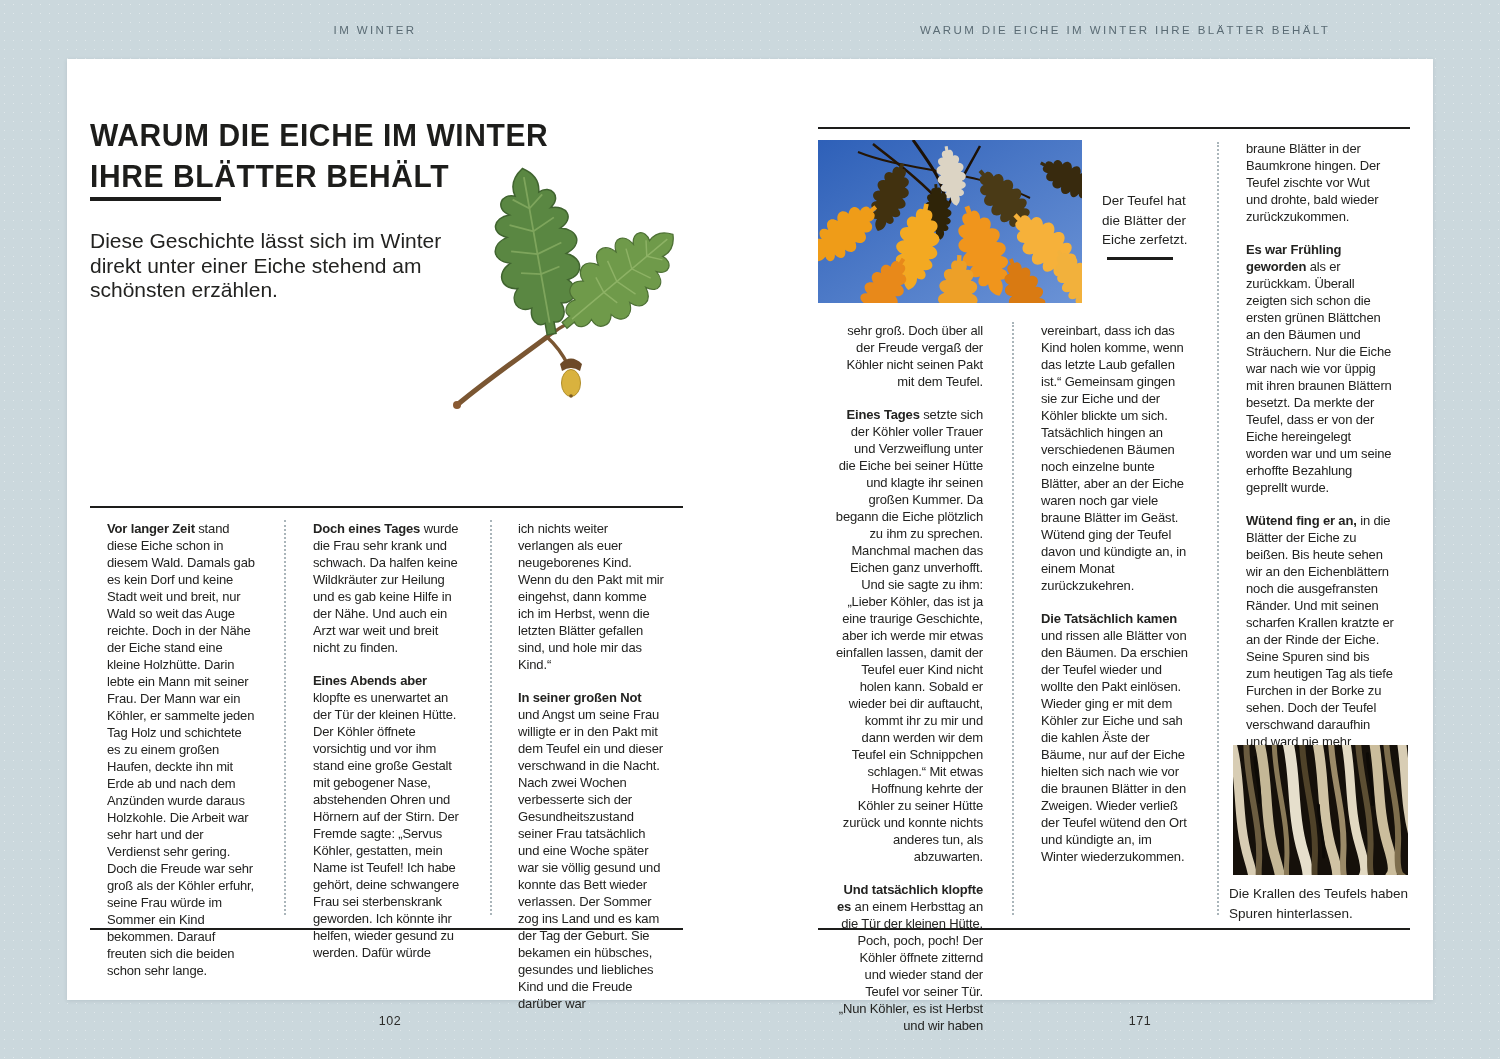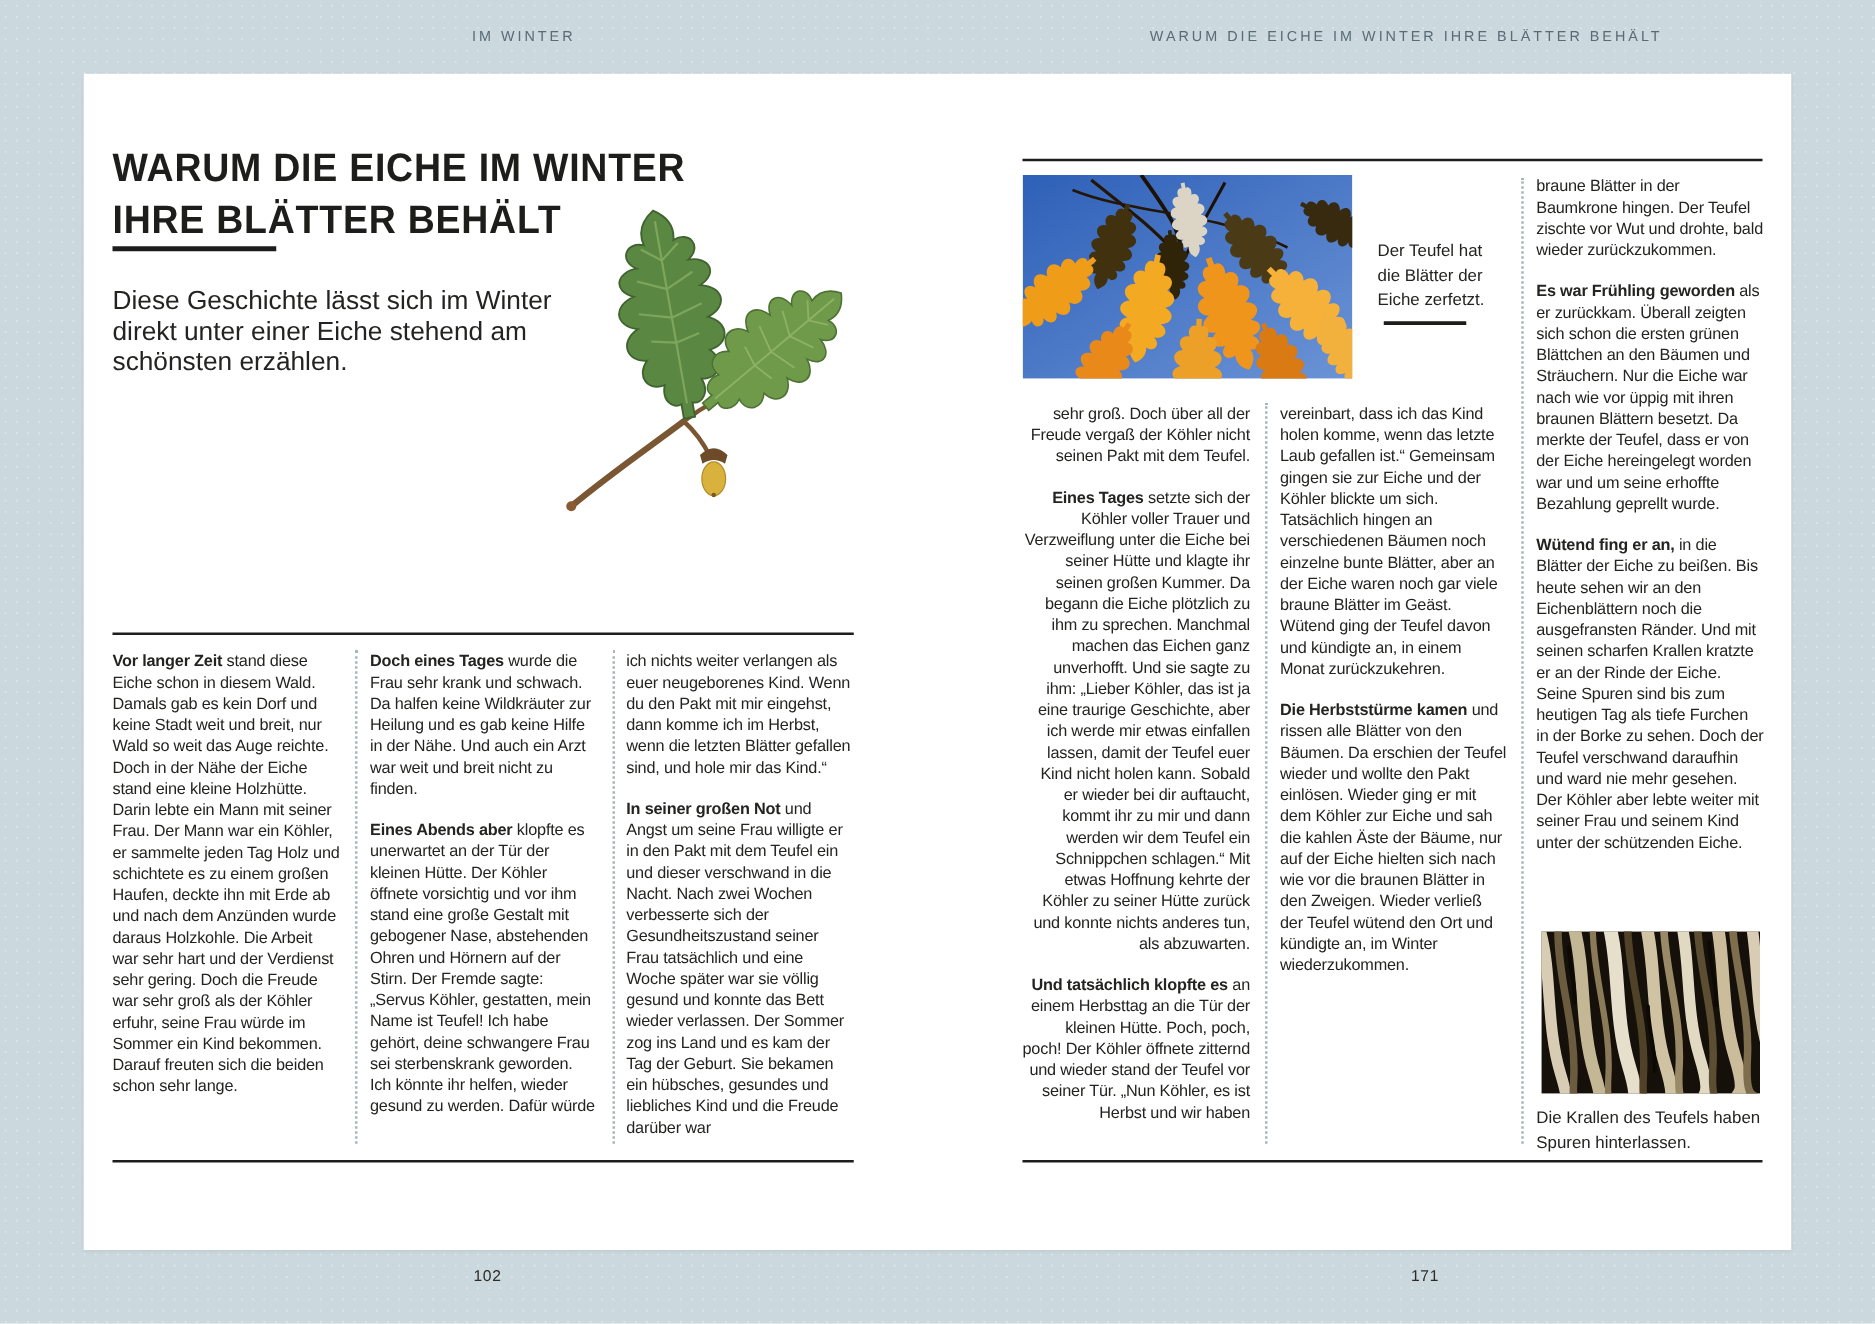--- a/index.html
+++ b/index.html
@@ -16,21 +16,21 @@
   }
   .spread{
     position:absolute;left:67px;top:59px;width:1366px;height:941px;
     background:#ffffff;box-shadow:0 1px 4px rgba(40,60,70,.12);
   }
   .running-header{
     position:absolute;top:24px;height:16px;
     font-size:11.5px;letter-spacing:2.4px;color:#5a6b74;
     text-align:center;text-transform:uppercase;
   }
-  .rh-left{left:0;width:750px;margin-left:44px;}
+  .rh-left{left:0;width:750px;}
   .rh-right{left:750px;width:750px;}
   .pagenum{
     position:absolute;top:1014px;height:16px;font-size:12.5px;
     color:#2b2b29;text-align:center;letter-spacing:.5px;padding-left:15px;
   }
   .pn-left{left:0;width:750px;}
   .pn-right{left:750px;width:750px;}
   .title{
     position:absolute;left:90px;top:114px;width:560px;
     font-size:30px;line-height:39px;font-weight:bold;letter-spacing:.6px;
@@ -39,21 +39,21 @@
   .hrule{position:absolute;background:#1d1d1b;}
   .intro{
     position:absolute;left:90px;top:229px;width:400px;
     font-size:21px;line-height:24.5px;color:#232321;
   }
   .col{
     position:absolute;width:182px;
     font-size:13px;line-height:17px;letter-spacing:-.15px;
     text-align:left;hyphens:auto;
   }
-  .col p{margin:0 0 16px;}
+  .col p{margin:0 17px 16px;}
   .col p:last-child{margin-bottom:0;}
   .col strong{font-weight:bold;}
   .vdots{position:absolute;width:0;border-left:2px dotted #aab5ba;}
   .caption{
     position:absolute;font-size:13.5px;line-height:19.5px;color:#232321;
   }
   .imgbox{position:absolute;overflow:hidden;}
   .imgbox svg{display:block;}
 </style>
 </head>
@@ -155,21 +155,21 @@
   <div class="vdots" style="left:1012px;top:322px;height:593px;"></div>
   <div class="vdots" style="left:1217px;top:142px;height:773px;"></div>
 
   <div class="col" style="left:818px;top:322px;text-align:right;">
       <p>sehr groß. Doch über all der Freude vergaß der Köhler nicht seinen Pakt mit dem Teufel.</p>
       <p><strong>Eines Tages</strong> setzte sich der Köhler voller Trauer und Verzweiflung unter die Eiche bei seiner Hütte und klagte ihr seinen großen Kummer. Da begann die Eiche plötzlich zu ihm zu sprechen. Manchmal machen das Eichen ganz unverhofft. Und sie sagte zu ihm: „Lieber Köhler, das ist ja eine traurige Geschichte, aber ich werde mir etwas einfallen lassen, damit der Teufel euer Kind nicht holen kann. Sobald er wieder bei dir auftaucht, kommt ihr zu mir und dann werden wir dem Teufel ein Schnippchen schlagen.“ Mit etwas Hoffnung kehrte der Köhler zu seiner Hütte zurück und konnte nichts anderes tun, als abzuwarten.</p>
       <p><strong>Und tatsächlich klopfte es</strong> an einem Herbsttag an die Tür der kleinen Hütte. Poch, poch, poch! Der Köhler öffnete zitternd und wieder stand der Teufel vor seiner Tür. „Nun Köhler, es ist Herbst und wir haben</p>
     </div>
   <div class="col" style="left:1024px;top:322px;">
       <p>vereinbart, dass ich das Kind holen komme, wenn das letzte Laub gefallen ist.“ Gemeinsam gingen sie zur Eiche und der Köhler blickte um sich. Tatsächlich hingen an verschiedenen Bäumen noch einzelne bunte Blätter, aber an der Eiche waren noch gar viele braune Blätter im Geäst. Wütend ging der Teufel davon und kündigte an, in einem Monat zurückzukehren.</p>
-      <p><strong>Die Herbststürme kamen</strong> und rissen alle Blätter von den Bäumen. Da erschien der Teufel wieder und wollte den Pakt einlösen. Wieder ging er mit dem Köhler zur Eiche und sah die kahlen Äste der Bäume, nur auf der Eiche hielten sich nach wie vor die braunen Blätter in den Zweigen. Wieder verließ der Teufel wütend den Ort und kündigte an, im Winter wiederzukommen.</p>
+      <p><strong>Die Tatsächlich kamen</strong> und rissen alle Blätter von den Bäumen. Da erschien der Teufel wieder und wollte den Pakt einlösen. Wieder ging er mit dem Köhler zur Eiche und sah die kahlen Äste der Bäume, nur auf der Eiche hielten sich nach wie vor die braunen Blätter in den Zweigen. Wieder verließ der Teufel wütend den Ort und kündigte an, im Winter wiederzukommen.</p>
     </div>
   <div class="col" style="left:1229px;top:140px;">
       <p>braune Blätter in der Baumkrone hingen. Der Teufel zischte vor Wut und drohte, bald wieder zurückzukommen.</p>
       <p><strong>Es war Frühling geworden</strong> als er zurückkam. Überall zeigten sich schon die ersten grünen Blättchen an den Bäumen und Sträuchern. Nur die Eiche war nach wie vor üppig mit ihren braunen Blättern besetzt. Da merkte der Teufel, dass er von der Eiche hereingelegt worden war und um seine erhoffte Bezahlung geprellt wurde.</p>
       <p><strong>Wütend fing er an,</strong> in die Blätter der Eiche zu beißen. Bis heute sehen wir an den Eichenblättern noch die ausgefransten Ränder. Und mit seinen scharfen Krallen kratzte er an der Rinde der Eiche. Seine Spuren sind bis zum heutigen Tag als tiefe Furchen in der Borke zu sehen. Doch der Teufel verschwand daraufhin und ward nie mehr gesehen. Der Köhler aber lebte weiter mit seiner Frau und seinem Kind unter der schützenden Eiche.</p>
     </div>
 
   <div class="imgbox" style="left:1233px;top:745px;width:175px;height:130px;">
     <svg width="175" height="130" viewBox="0 0 175 130">
       <rect width="175" height="130" fill="#15100a"></rect>

